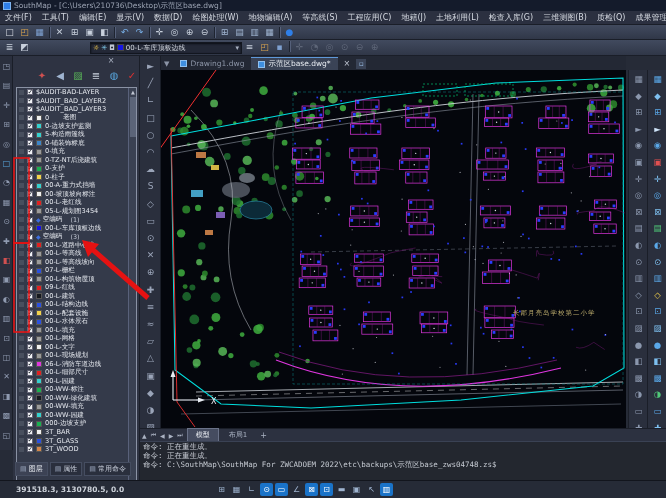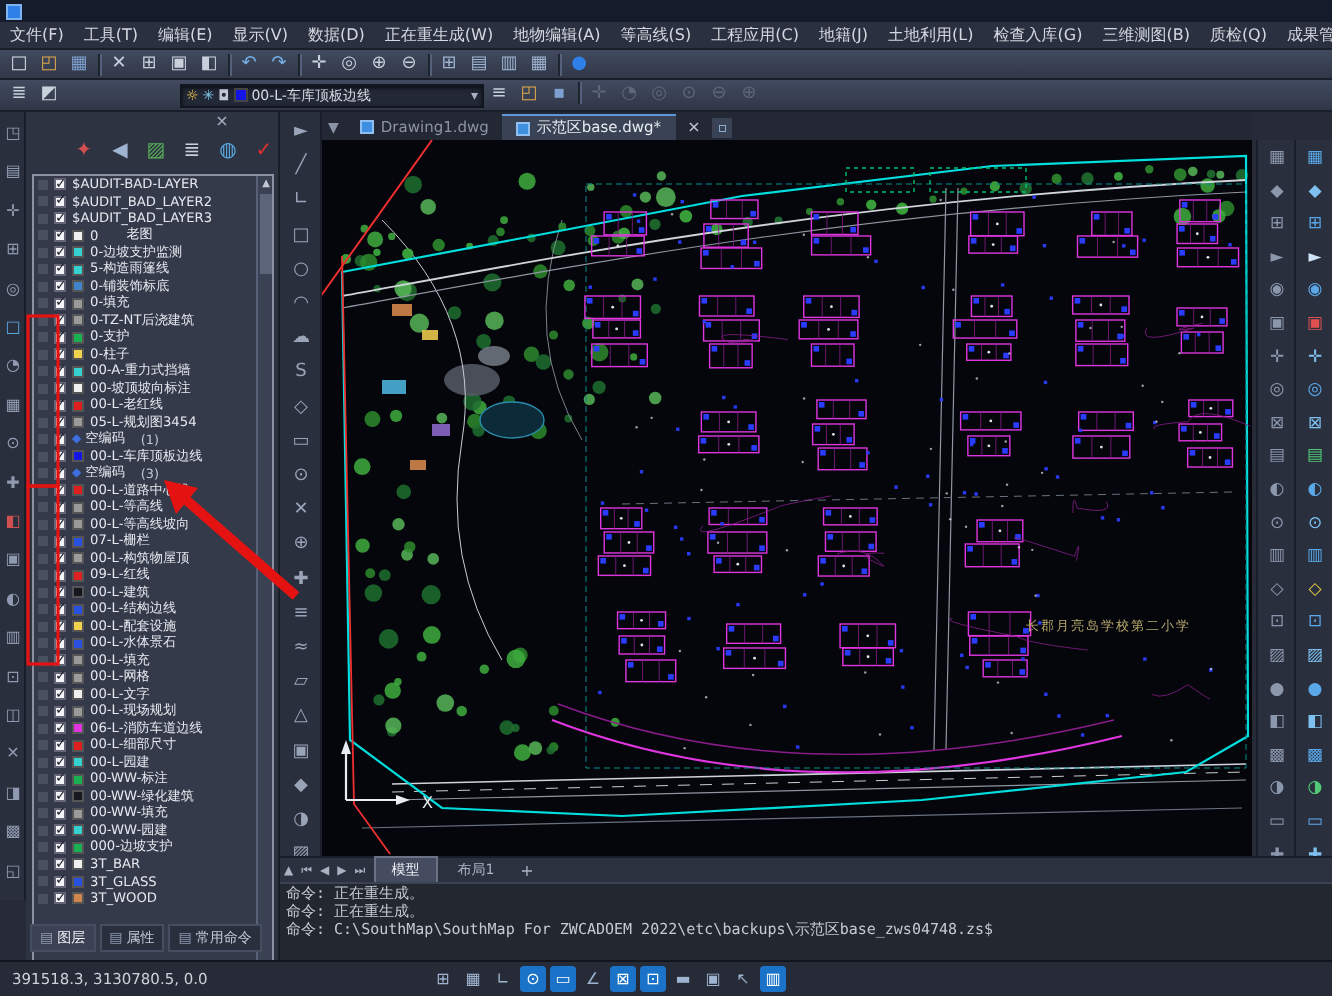--- a/index.html
+++ b/index.html
@@ -113,45 +113,46 @@
     background:#23272f; border-top:1px solid #3a4254; font-family:"DejaVu Sans Mono", monospace; }
   #cmd .cl { font-size:7.5px; color:#c6cbd3; line-height:9px; padding-left:3px; white-space:nowrap; }
   #cmd .prompt { position:absolute; left:0; bottom:1px; width:100%; border-top:1px solid #3a4254;
     font-size:7.5px; color:#c6cbd3; padding-left:3px; line-height:10px; }
   #cmd .cursor { display:inline-block; width:4px; height:7px; background:#d8dde4;
     vertical-align:middle; margin-left:2px; }
 
   
   #statusbar { position:absolute; left:0; top:480px; width:666px; height:18px;
     background:#262b37; border-top:1px solid #12151d; display:flex; align-items:center; }
-  #coords { font-size:7.5px; color:#cdd2da; padding-left:6px; width:215px; }
+  #coords { font-size:7.5px; color:#cdd2da; padding-left:16px; width:215px;font-weight:bold; }
   #status-btns { display:flex; gap:2px; }
   .sbtn { width:13px; height:13px; border-radius:2px; font-size:8px; line-height:13px;
     text-align:center; color:#9fb4d0; }
   .sbtn.hl { background:#1a73c8; color:#fff; }
 
   
   #annot { position:absolute; left:0; top:0; width:666px; height:498px; pointer-events:none; z-index:50; }
 </style>
 </head>
 <body>
 
 <div id="app">
 
   <div id="titlebar">
     <span class="appicon"></span>
+    <span class="title">SouthMap - [C:\Users\210736\Desktop\示范区base.dwg]</span>
   </div>
 
   <div id="menubar">
       <span class="mi">文件(F)</span>
       <span class="mi">工具(T)</span>
       <span class="mi">编辑(E)</span>
       <span class="mi">显示(V)</span>
       <span class="mi">数据(D)</span>
-      <span class="mi">正在重生成(W)</span>
+      <span class="mi">绘图处理(W)</span>
       <span class="mi">地物编辑(A)</span>
       <span class="mi">等高线(S)</span>
       <span class="mi">工程应用(C)</span>
       <span class="mi">地籍(J)</span>
       <span class="mi">土地利用(L)</span>
       <span class="mi">检查入库(G)</span>
       <span class="mi">三维测图(B)</span>
       <span class="mi">质检(Q)</span>
       <span class="mi">成果管理(R)</span>
     </div>

